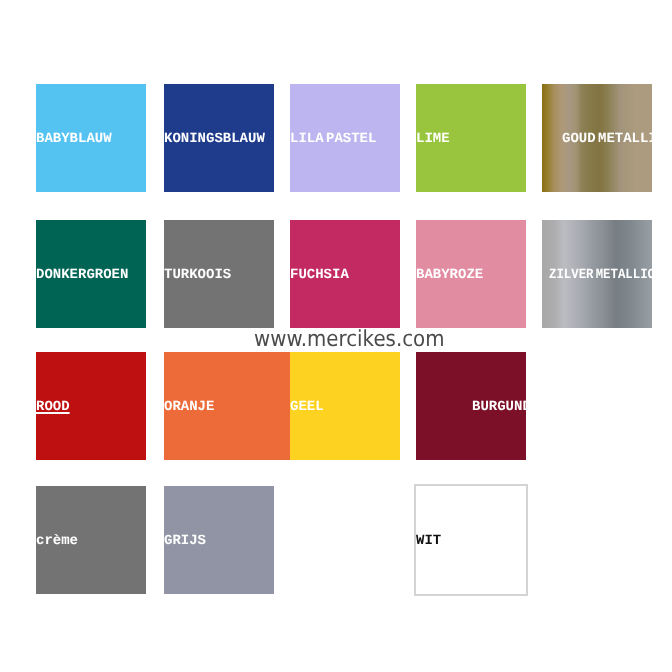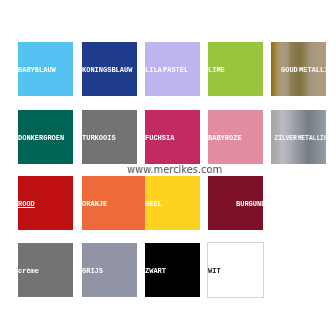--- a/index.html
+++ b/index.html
@@ -69,22 +69,19 @@
   <div class="swatch" style="width: 55px; height: 54px; background: rgb(123, 16, 40); left: 208px; top: 176px;">
     <span class="swatch-label" style="color: rgb(255, 255, 255); padding-left: 28px;">BURGUNDY</span>
   </div>
 
   <div class="swatch" style="width: 55px; height: 54px; background: #737373; left: 18px; top: 243px;">
     <span class="swatch-label" style="color: rgb(255, 255, 255);">crème</span>
   </div>
   <div class="swatch" style="width: 55px; height: 54px; background: rgb(145, 148, 164); left: 82px; top: 243px;">
     <span class="swatch-label" style="color: rgb(255, 255, 255);">GRIJS</span>
   </div>
-  <div class="swatch" style="width: 55px; height: 54px; background: rgb(0, 0, 0); left: 145px; top: 243px;">
-    <span class="swatch-label" style="color: rgb(255, 255, 255);">ZWART</span>
-  </div>
   <div class="swatch" style="width: 55px; height: 54px; background: rgb(255, 255, 255); border: 1px solid rgb(212, 212, 212); box-sizing: content-box; left: 207px; top: 242px;">
     <span class="swatch-label" style="color: rgb(18, 18, 18);">WIT</span>
   </div>
 
   <div class="watermark" style="color: rgb(75, 75, 75);">www.mercikes.com</div>
 
 </div>
 
 </body></html>

